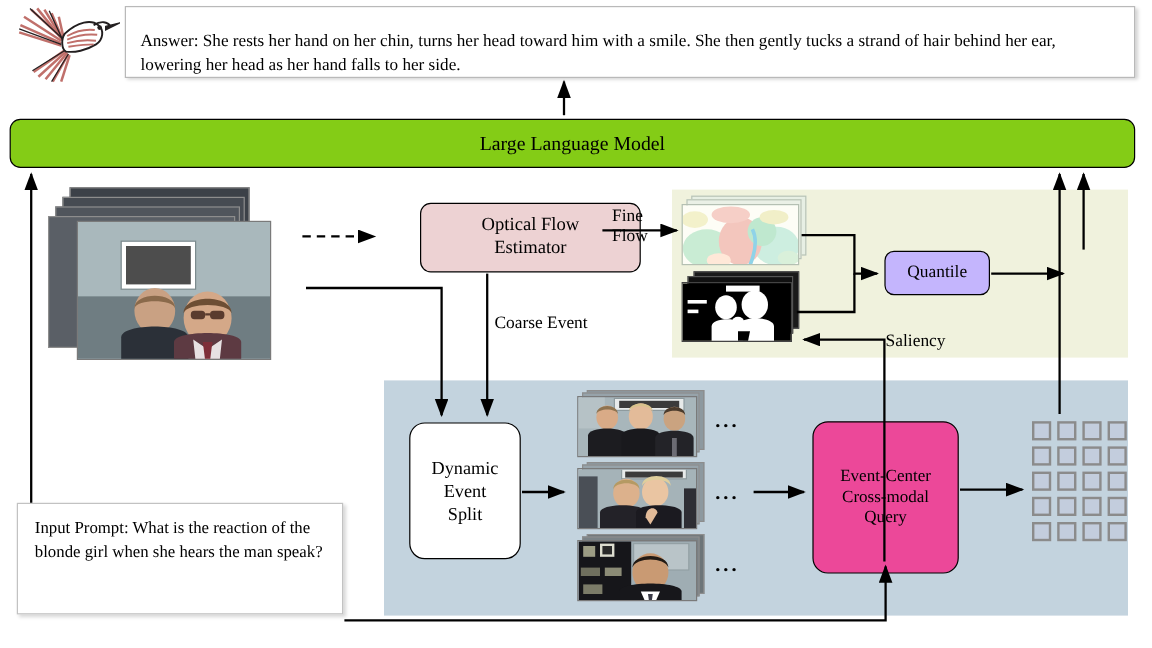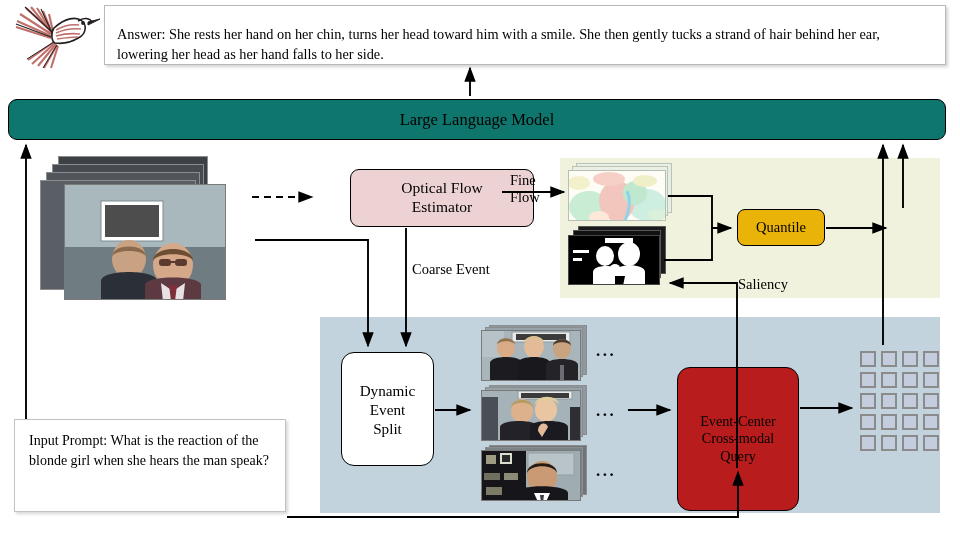--- a/index.html
+++ b/index.html
@@ -29,57 +29,57 @@
     padding:18px 12px 0 12px;
     font-size:14.3px;line-height:1.42;
   }
 
   
   #bird{left:8px;top:2px;width:92px;height:68px;}
 
   
   #llm-bar{
     left:8px;top:99px;width:938px;height:41px;
-    background:#0f766e;border:1.6px solid #000;border-radius:9px;
+    background:#84cc16;border:1.6px solid #000;border-radius:9px;
     box-sizing:border-box;
     display:flex;align-items:center;justify-content:center;
     font-size:16.5px;
   }
 
   
   #ofe-box{
     left:318px;top:169px;width:184px;height:58px;
     background:#edd2d3;border:1.6px solid #000;border-radius:9px;
     box-sizing:border-box;
     display:flex;flex-direction:column;align-items:center;justify-content:center;
     font-size:15.5px;line-height:1.22;margin-left:32px;
   }
 
   
   #quantile-box{
     left:737px;top:209px;width:88px;height:37px;
-    background:#eab308;border:1.6px solid #000;border-radius:8px;
+    background:#c4b5fd;border:1.6px solid #000;border-radius:8px;
     box-sizing:border-box;
     display:flex;align-items:center;justify-content:center;
     font-size:14.5px;
   }
 
   
   #des-box{
     left:341px;top:352px;width:93px;height:114px;
     background:#ffffff;border:1.7px solid #000;border-radius:13px;
     box-sizing:border-box;
     display:flex;flex-direction:column;align-items:center;justify-content:center;
     font-size:15.2px;line-height:1.25;
   }
 
   
   #eccq-box{
-    left:677px;top:367px;width:122px;height:144px;
-    background:#b91c1c;border:1.7px solid #000;border-radius:13px;
+    left:677px;top:351px;width:122px;height:127px;
+    background:#ec4899;border:1.7px solid #000;border-radius:13px;
     box-sizing:border-box;
     display:flex;flex-direction:column;align-items:center;justify-content:center;
     font-size:14.2px;line-height:1.22;
   }
 
   
   #prompt-box{
     left:14px;top:419px;width:272px;height:93px;
     background:#fff;border:1px solid #c2c2c2;
     box-shadow:2px 2px 3px rgba(0,0,0,0.16);

